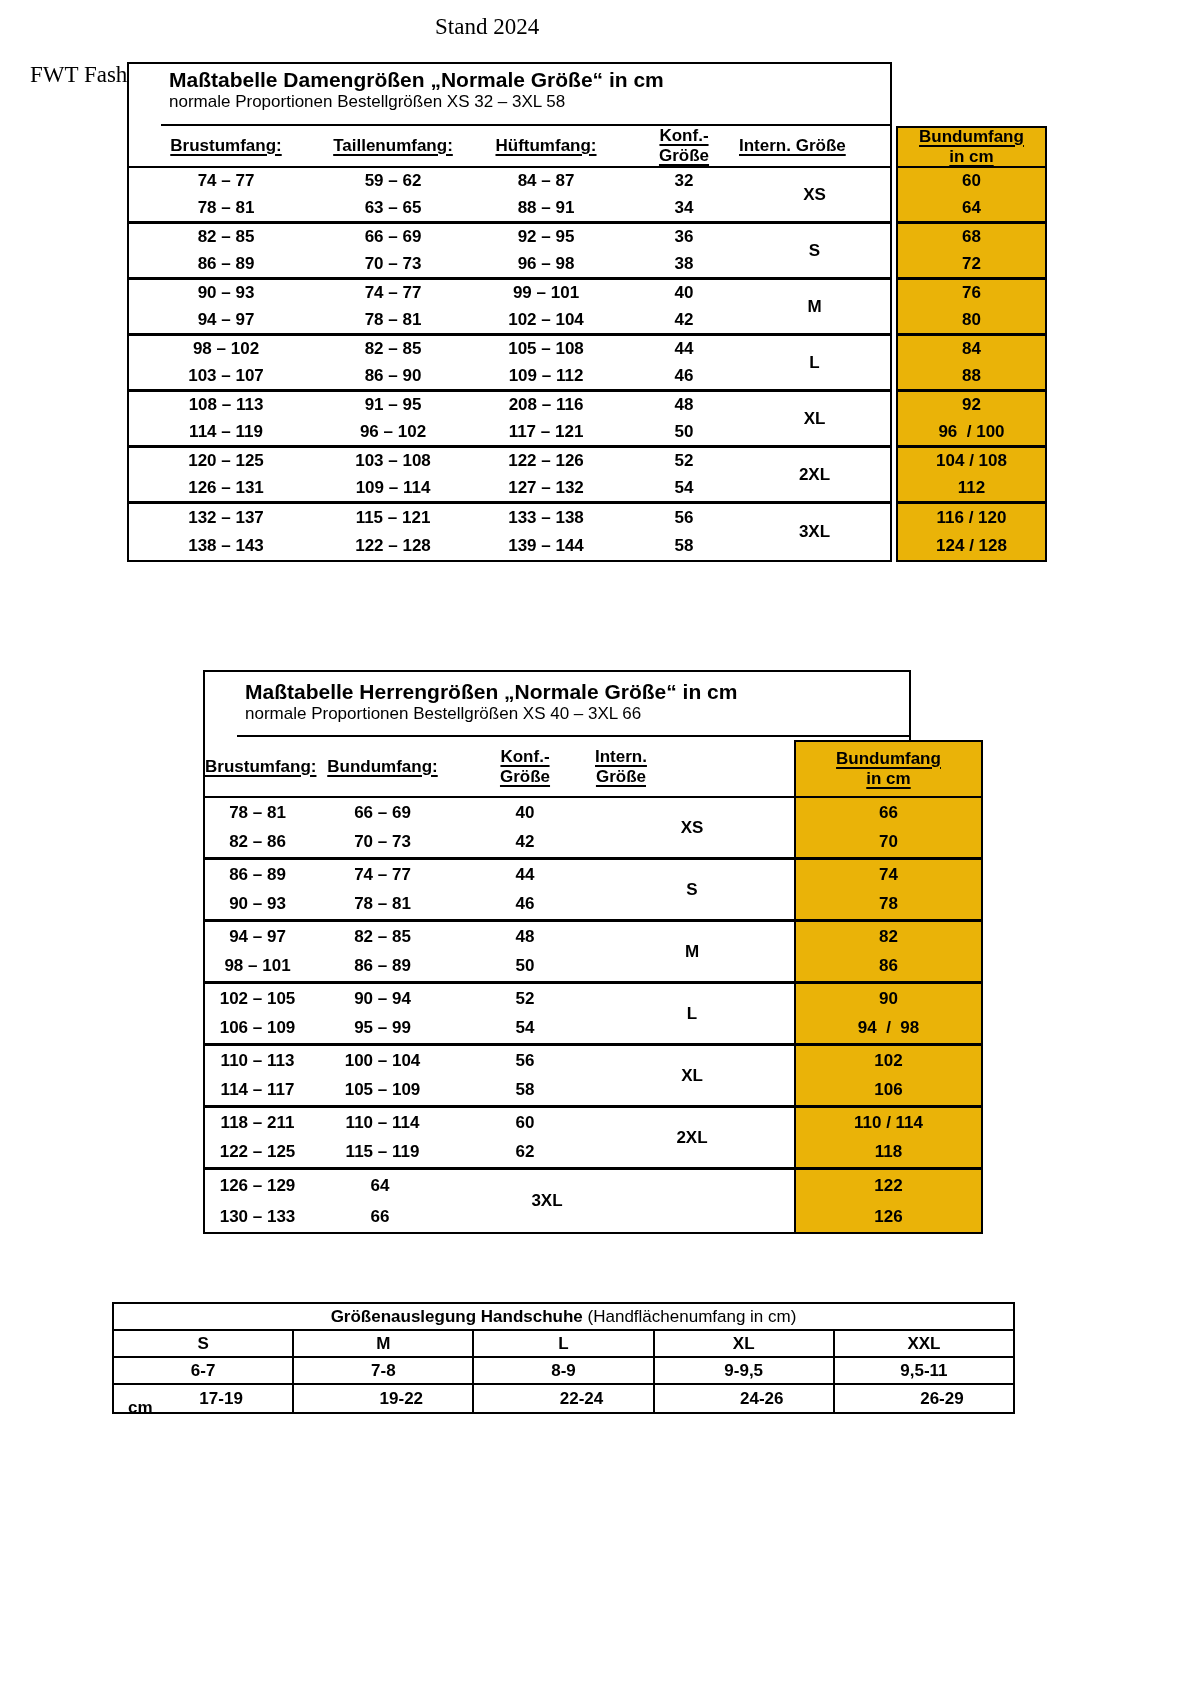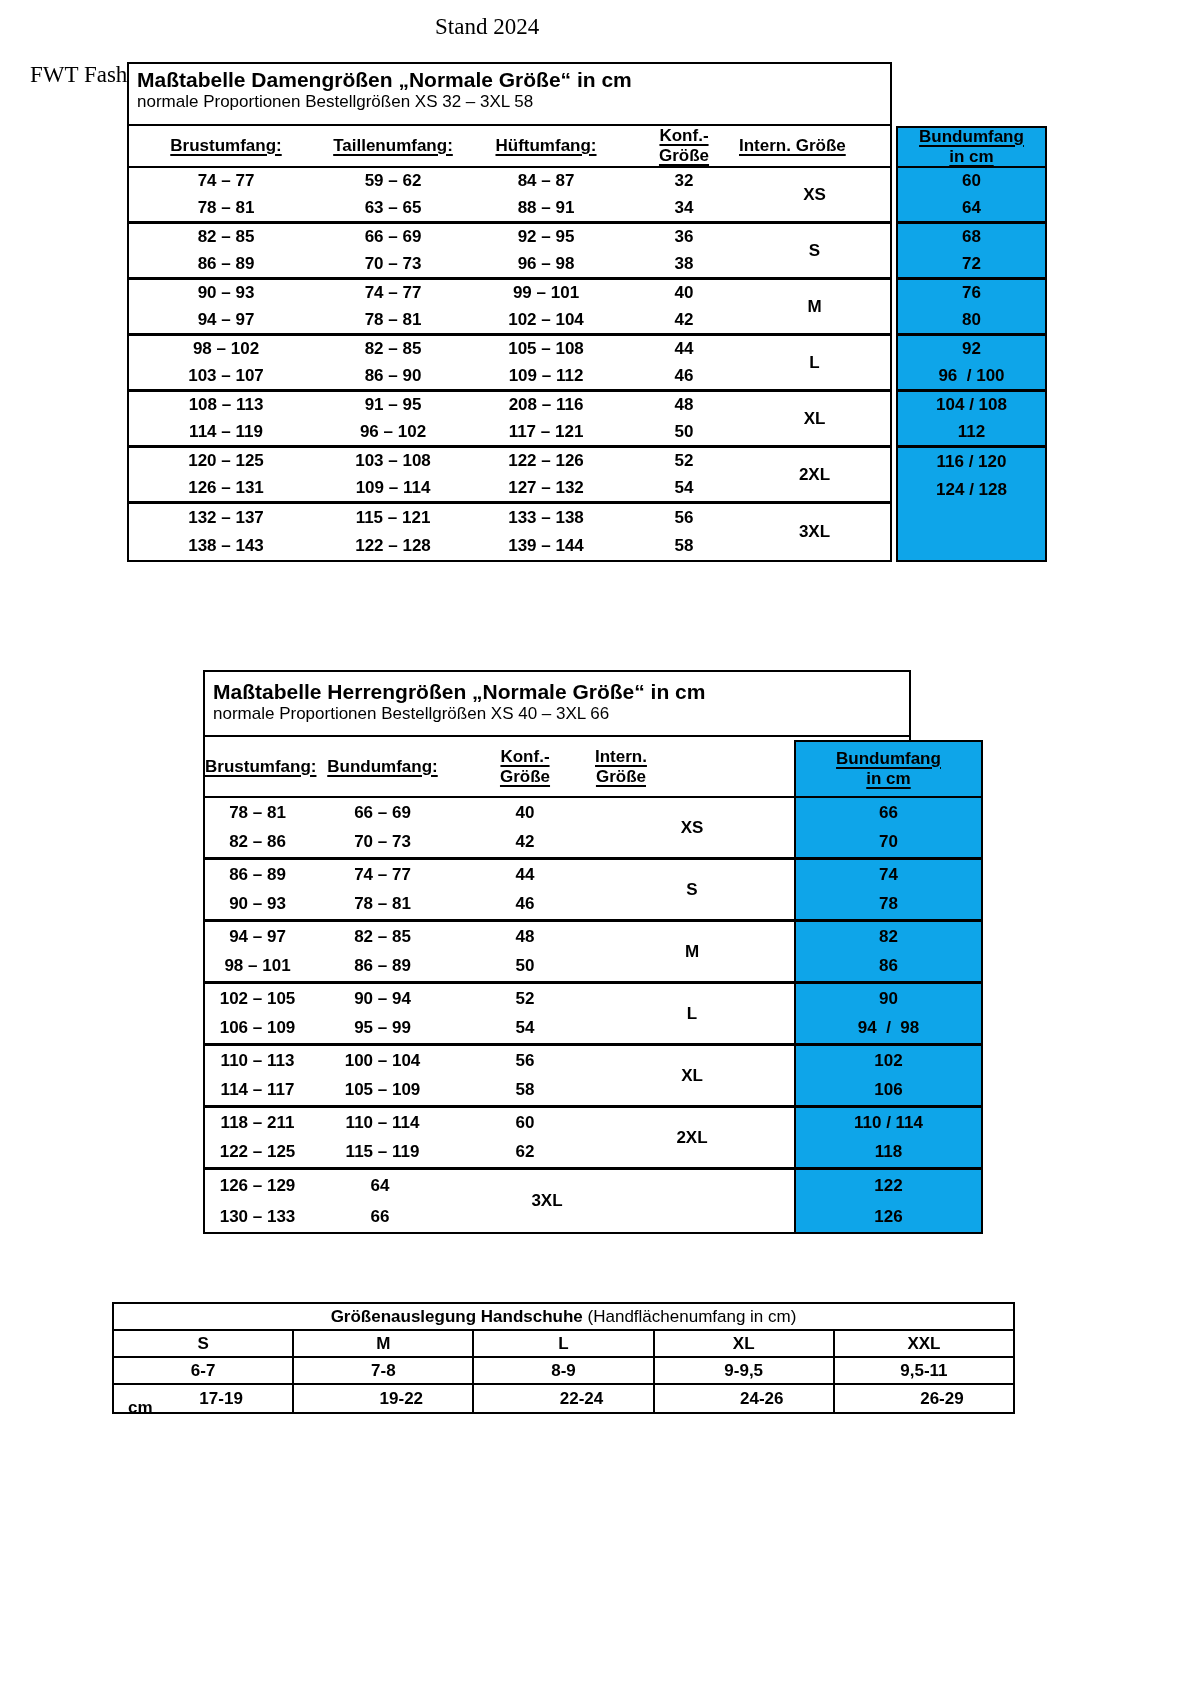--- a/index.html
+++ b/index.html
@@ -18,21 +18,21 @@
     margin-top: 48px;
   }
   .page-stand {
     position: absolute; left: 435px; top: 14px;
     font-family: "Liberation Serif", "DejaVu Serif", serif;
     font-size: 23px;
   }
   
   .mtable { position: absolute; }
   .mtable .main-box { border: 2px solid #000; background: #fff; }
-  .title-block { border-bottom: 2px solid #000; padding: 4px 0 2px 8px; }
+  .title-block { border-bottom: 2px solid #000; padding: 4px 0 2px 8px; margin-left: 32px; }
   .m-title { font-size: 21px; font-weight: bold; white-space: nowrap; }
   .m-subtitle { font-size: 17px; white-space: nowrap; }
   .hdr-row { display: flex; align-items: center; border-bottom: 2px solid #000; }
   .hdr {
     text-align: center; font-weight: bold; font-size: 17px; line-height: 20px;
     white-space: pre-line;
   }
   .hdr .u, .bund-hdr .u {
     text-decoration: underline;
     text-decoration-thickness: 2px;
@@ -42,21 +42,21 @@
   .group.last { border-bottom: none; }
   .col { display: flex; flex-direction: column; }
   .col .val {
     flex: 1; display: flex; align-items: center; justify-content: center;
     font-weight: bold; font-size: 17px;
   }
   .col.size { justify-content: center; }
   .size-val {
     text-align: center; font-weight: bold; font-size: 17px;
   }
-  .bund-box { position: absolute; border: 2px solid #000; background: #0ea5e9; }
+  .bund-box { position: absolute; border: 2px solid #000; background: #eab308; }
   .bund-hdr {
     display: flex; align-items: center; justify-content: center;
     text-align: center; font-weight: bold; font-size: 17px; line-height: 20px;
     border-bottom: 2px solid #000; white-space: pre-line;
   }
   .bgroup { display: flex; flex-direction: column; border-bottom: 3px solid #000; }
   .bgroup.last { border-bottom: none; }
   .bgroup .val {
     flex: 1; display: flex; align-items: center; justify-content: center;
     font-weight: bold; font-size: 17px; white-space: pre;
@@ -291,20 +291,24 @@
         </div>
         <div class="bgroup">
           <div class="val">68</div>
           <div class="val">72</div>
         </div>
         <div class="bgroup">
           <div class="val">76</div>
           <div class="val">80</div>
         </div>
         <div class="bgroup">
+          <div class="val">84</div>
+          <div class="val">88</div>
+        </div>
+        <div class="bgroup">
           <div class="val">92</div>
           <div class="val">96  / 100</div>
         </div>
         <div class="bgroup">
           <div class="val">104 / 108</div>
           <div class="val">112</div>
         </div>
         <div class="bgroup last">
           <div class="val">116 / 120</div>
           <div class="val">124 / 128</div>

